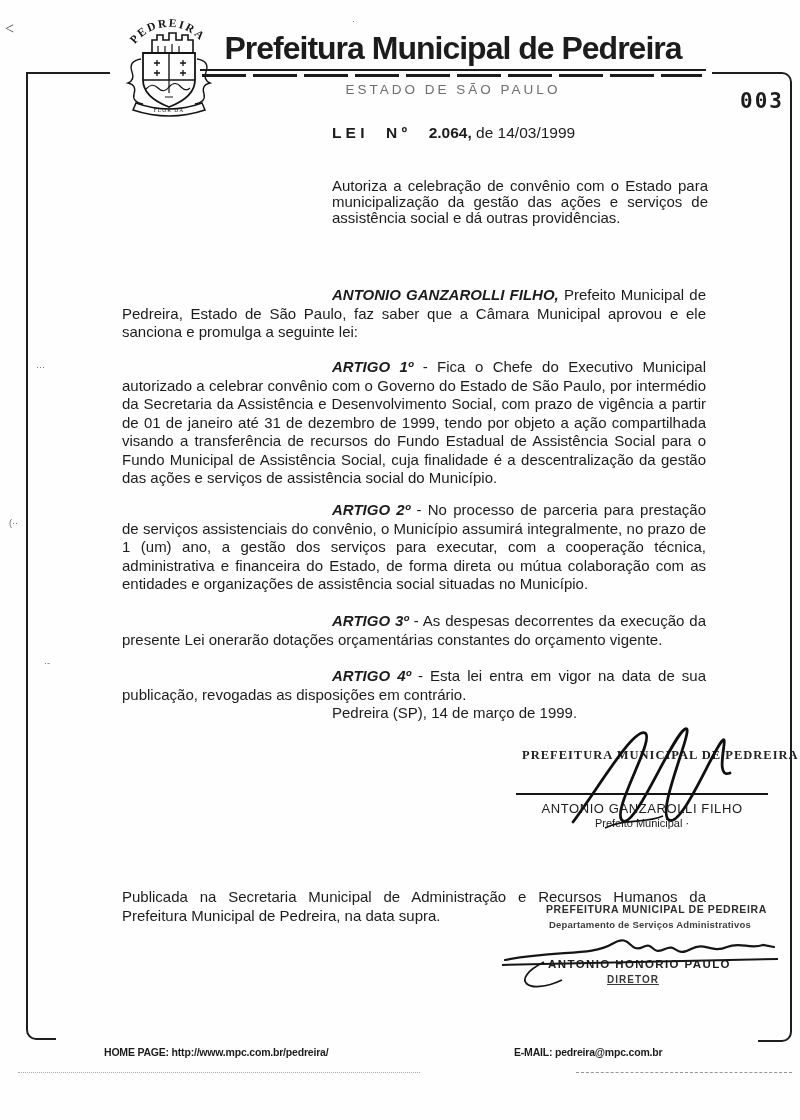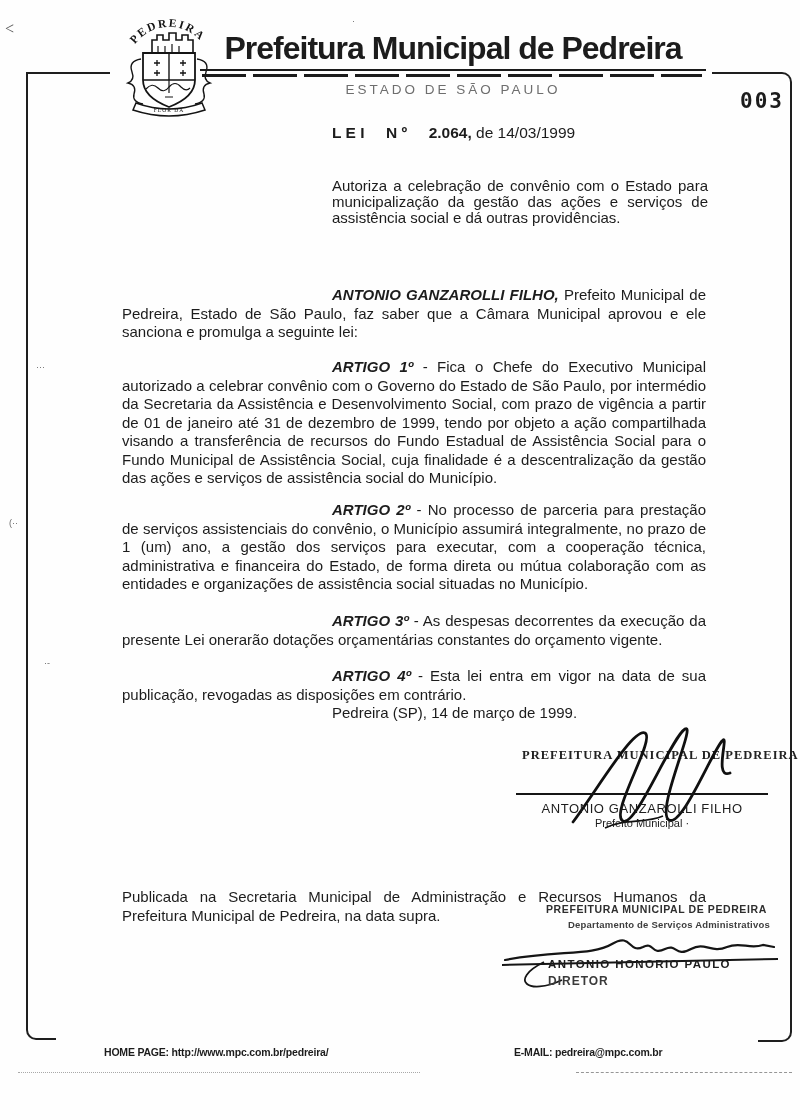--- a/index.html
+++ b/index.html
@@ -51,25 +51,25 @@
   .sig1-svg{left:545px; top:718px; width:215px; height:118px;}
   .sigline1{left:516px; top:793px; width:252px; height:0; border-top:2px solid #151515;}
   .sig1-name{left:516px; top:801px; width:252px; text-align:center; font-size:13px; letter-spacing:0.6px;}
   .sig1-role{left:516px; top:817px; width:252px; text-align:center; font-size:11px;}
 
   .publication{left:122px; top:845px; width:584px; font-size:15px; line-height:18.5px; text-align:justify;margin-top:43px;}
 
   .stamp2-l1{left:546px; top:903px; font-size:10.5px; font-weight:bold; letter-spacing:0.6px;
     white-space:nowrap; color:#2e2e2e;}
   .stamp2-l2{left:549px; top:919px; font-size:9.5px; font-weight:bold; letter-spacing:0.2px;
-    white-space:nowrap; color:#3d3d3d;margin-left:19px;}
+    white-space:nowrap; color:#3d3d3d;}
   .sig2-svg{left:500px; top:918px; width:292px; height:74px;}
   .sig2-name{left:548px; top:958px; font-size:11.5px; font-weight:bold; letter-spacing:1.4px; white-space:nowrap;}
-  .sig2-role{left:548px; top:974px; width:170px; text-align:left; font-size:12px; font-weight:bold;
-    letter-spacing:1px; color:#3a3a3a;}
+  .sig2-role{left:548px; top:974px; width:170px; text-align:center; font-size:10px; font-weight:bold;
+    letter-spacing:1px; color:#3a3a3a;text-decoration:underline;}
 
   
   .footer-address{left:58px; top:1029px; font-size:10.5px; font-weight:bold; letter-spacing:-0.35px;
     white-space:nowrap;}
   .footer-home{left:104px; top:1046px; font-size:10.5px; font-weight:bold; letter-spacing:-0.2px; white-space:nowrap;}
   .footer-email{left:514px; top:1046px; font-size:10.5px; font-weight:bold; letter-spacing:-0.2px; white-space:nowrap;}
   .artifact-left{left:18px; top:1072px; width:402px; height:0; border-top:1.6px dotted #8d8d8d; opacity:.75;}
   .artifact-right{left:576px; top:1072px; width:216px; height:0; border-top:1.6px dashed #7d7d7d; opacity:.8;}
 
   

